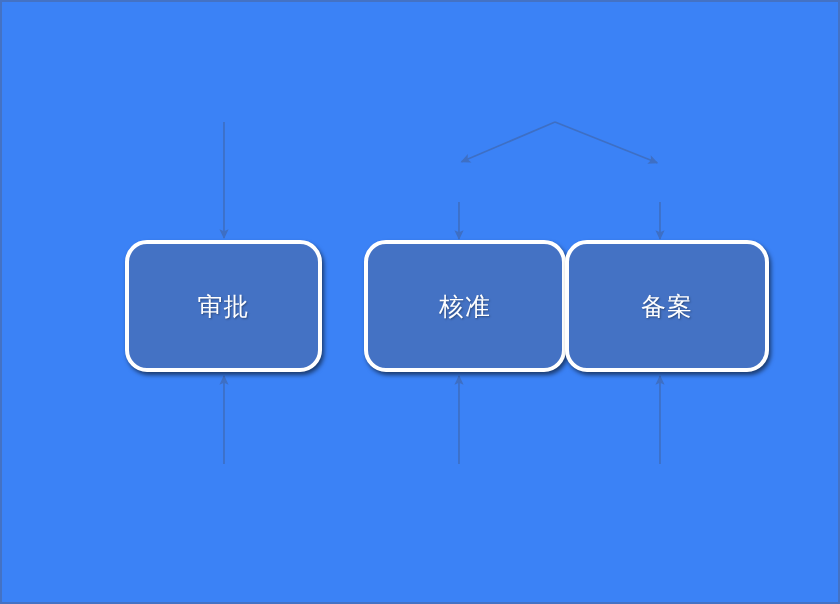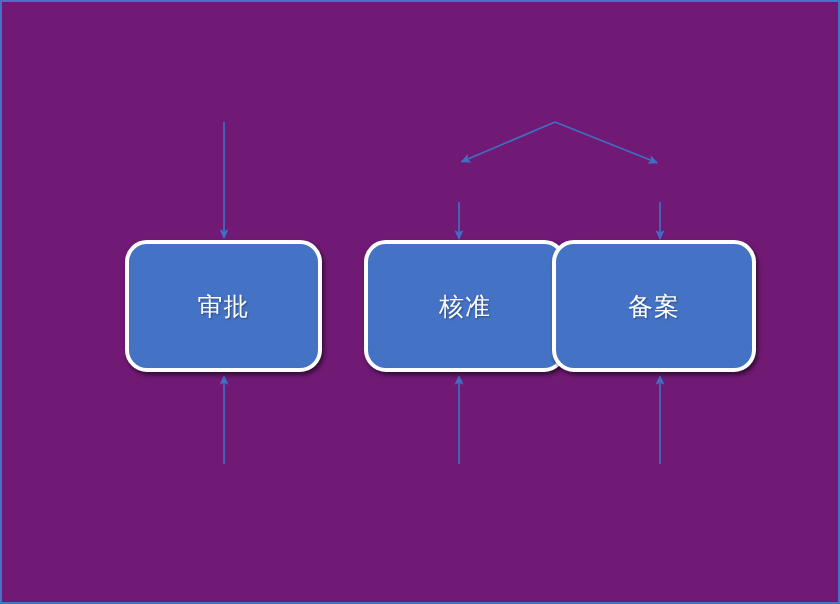--- a/index.html
+++ b/index.html
@@ -8,21 +8,21 @@
     padding: 0;
     background: #000000;
   }
   body {
     font-family: "DejaVu Sans", "Liberation Sans", sans-serif;
   }
   #canvas {
     position: relative;
     width: 840px;
     height: 604px;
-    background: #701a75;
+    background: #3b82f6;
     box-sizing: border-box;
     border: 2px solid #4472C4;
     overflow: hidden;
   }
   #edges {
     position: absolute;
     left: 0;
     top: 0;
     width: 840px;
     height: 604px;
@@ -73,17 +73,17 @@
   </svg>
 
   <div class="node" style="left:123px; top:238px; width:197px; height:132px;">
     <span class="node-label">审批</span>
   </div>
 
   <div class="node" style="left:362px; top:238px; width:202px; height:132px;">
     <span class="node-label">核准</span>
   </div>
 
-  <div class="node" style="left:550px; top:238px; width:204px; height:132px;font-family:Liberation Serif, serif;">
+  <div class="node" style="left:563px; top:238px; width:204px; height:132px;font-family:Liberation Serif, serif;">
     <span class="node-label">备案</span>
   </div>
 
 </div>
 
 </body></html>

